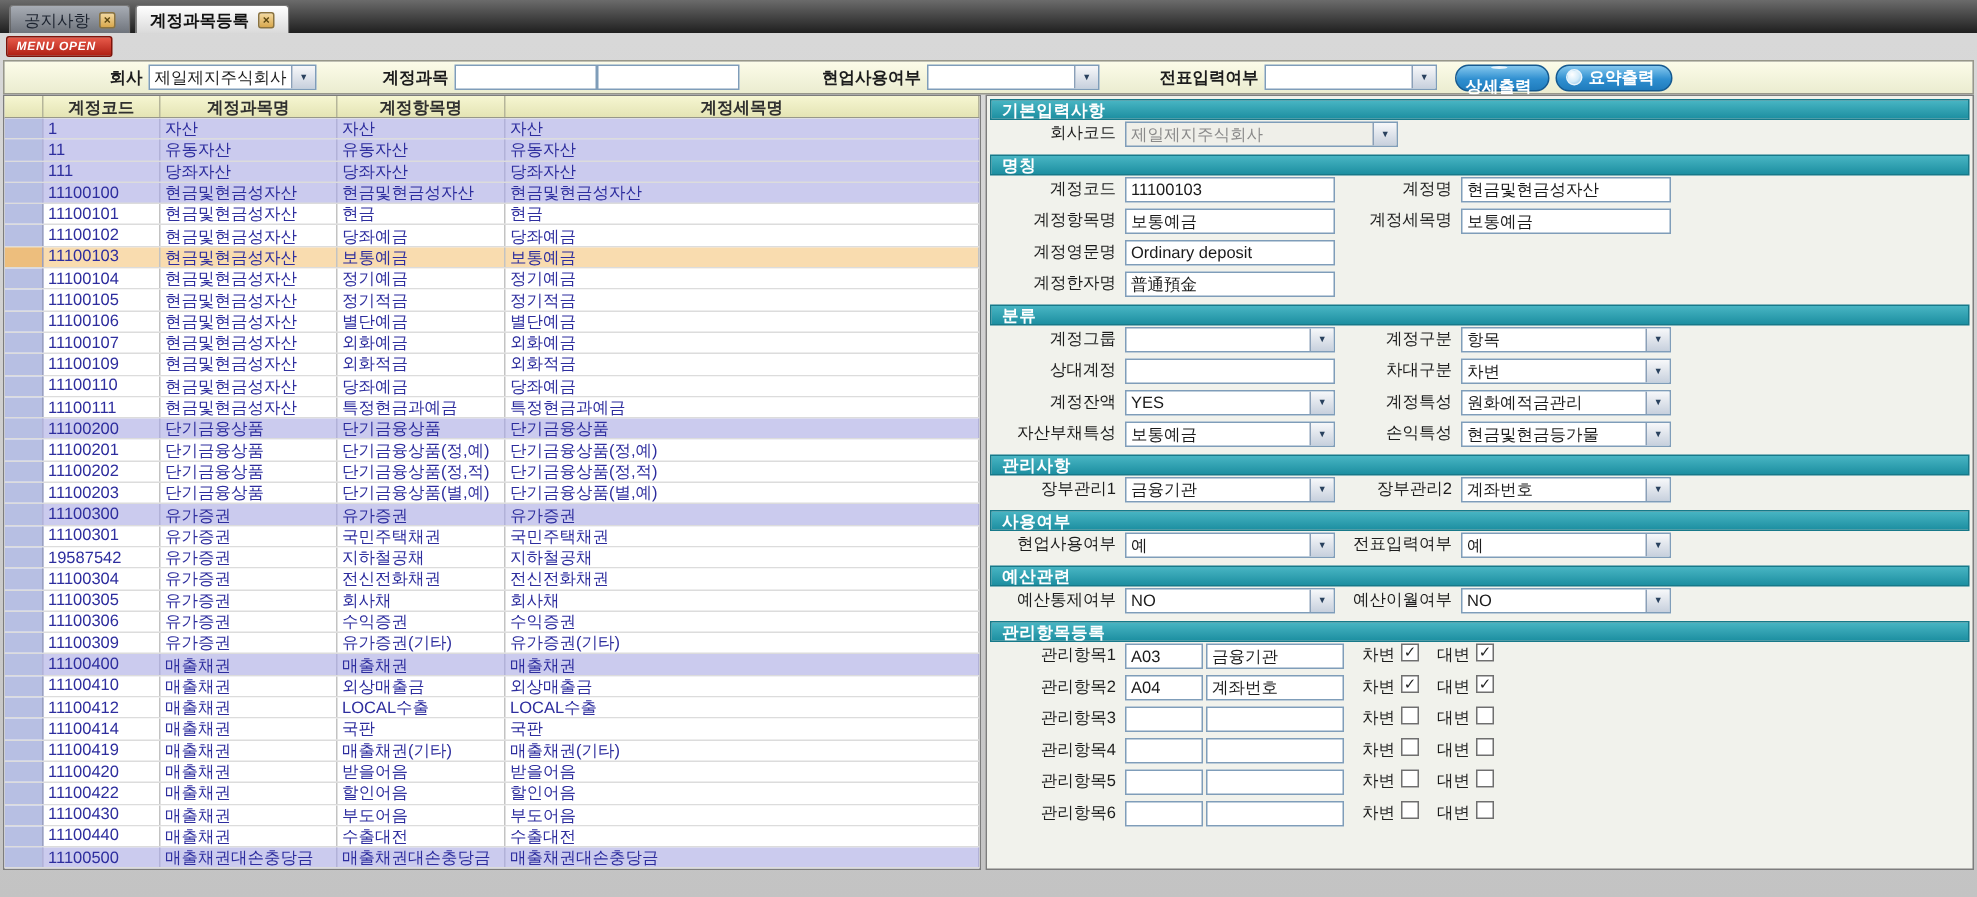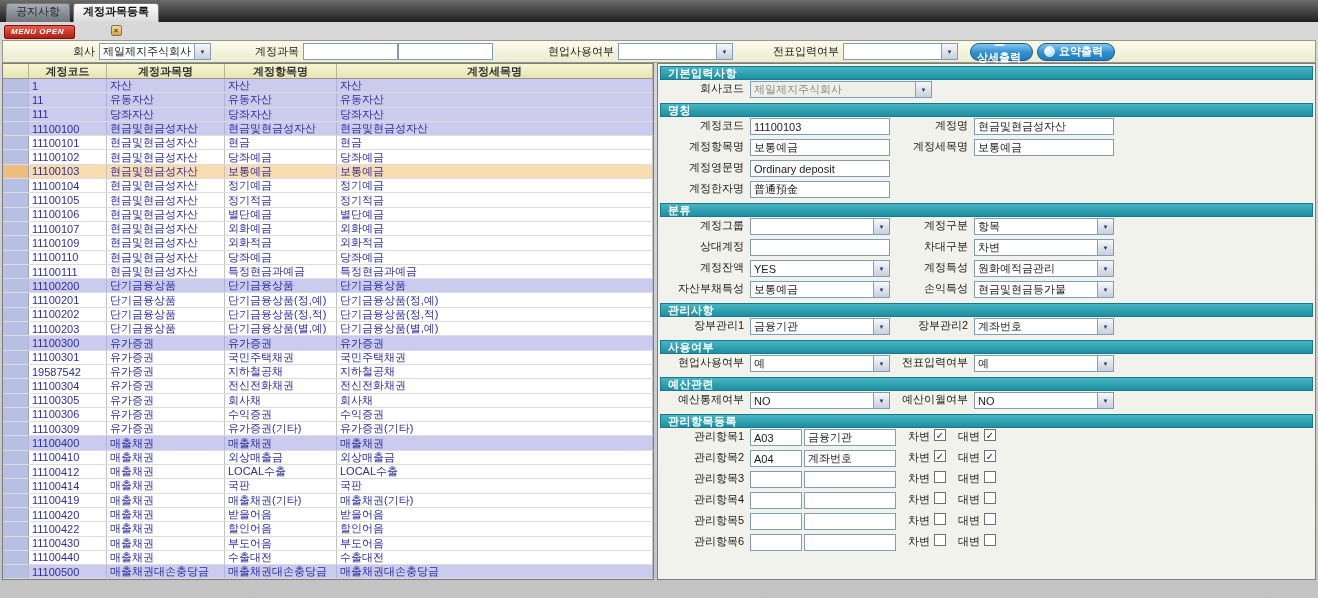--- a/index.html
+++ b/index.html
@@ -22,21 +22,20 @@
     background:linear-gradient(#6b6b6b,#1f1f1f);
     display:flex; align-items:flex-end;
     padding:0 0 0 6px; gap:3px;
   }
   .tab {
     display:flex; align-items:center; gap:6px;
     height:19px; padding:0 9px;
     border:1px solid #777; border-bottom:none;
     border-radius:3px 3px 0 0;
     white-space:nowrap;
-    flex-direction:column;
   }
   .tab.inactive { background:linear-gradient(#a8adb5,#6f747c); color:#1d2430; }
   .tab.active   { background:linear-gradient(#ffffff,#dadada); color:#111; font-weight:bold; }
   .tab-close {
     width:11px; height:11px;
     border:1px solid #8a7340;
     background:linear-gradient(#f3d9a0,#d8a84e);
     color:#5a4510; font-size:8px; line-height:9px; text-align:center;
     border-radius:2px; font-weight:bold;
   }
@@ -55,21 +54,21 @@
   }
 
   
   .filterbar {
     height:23px; margin:3px 2px 2px 2px;
     background:linear-gradient(#fcfce9,#ebecd0);
     border:1px solid #97978a;
     display:flex; align-items:center;
     padding:0 6px;
   }
-  .flabel { color:#1c1c1c; white-space:nowrap; }
+  .flabel { color:#1c1c1c; white-space:nowrap;font-weight:bold; }
   .tinput {
     height:17px; background:#fff;
     border:1px solid #7f9db9;
     display:flex; align-items:center;
     padding:0 3px; color:#1a1a1a; overflow:hidden; white-space:nowrap;
   }
   .combo {
     position:relative; height:17px; background:#fff;
     border:1px solid #7f9db9;
     display:flex; align-items:center;

